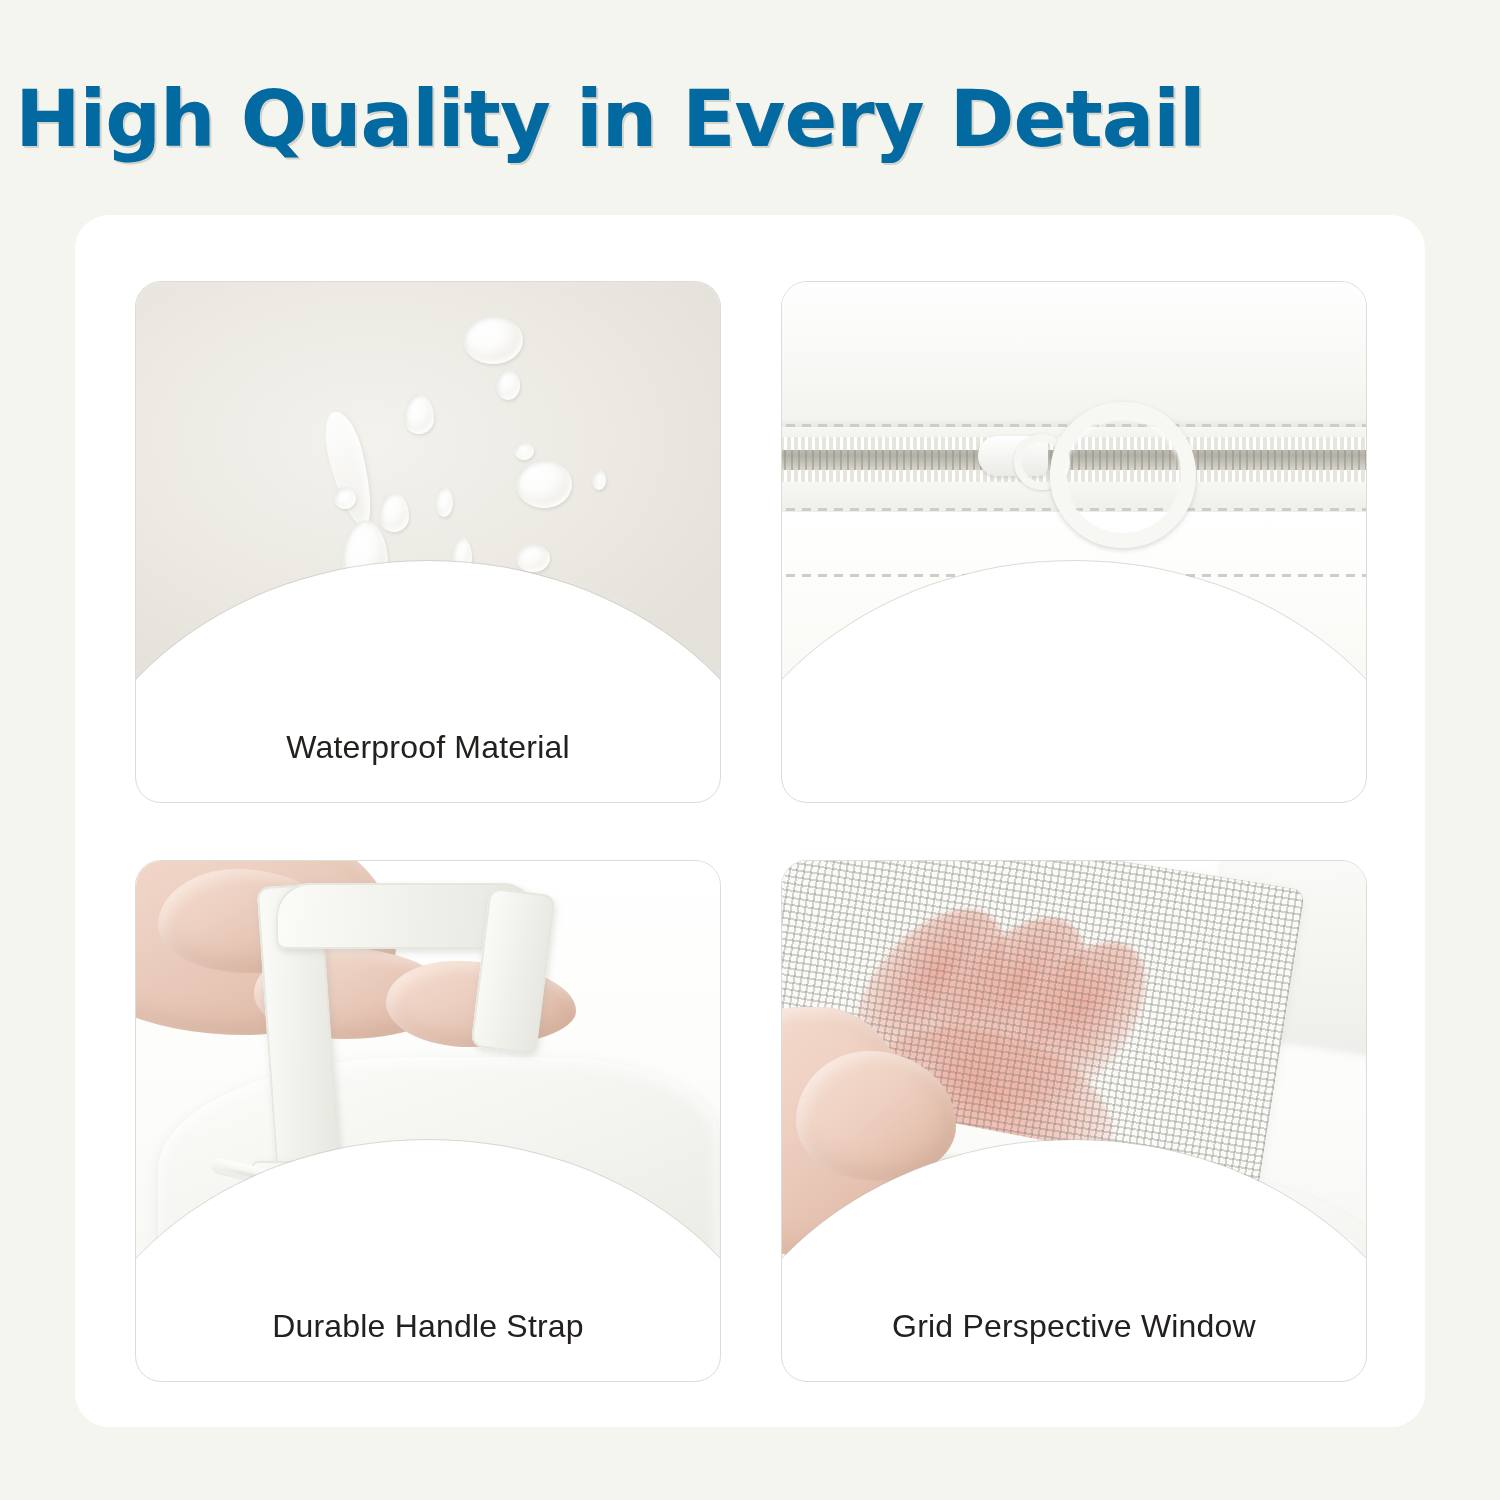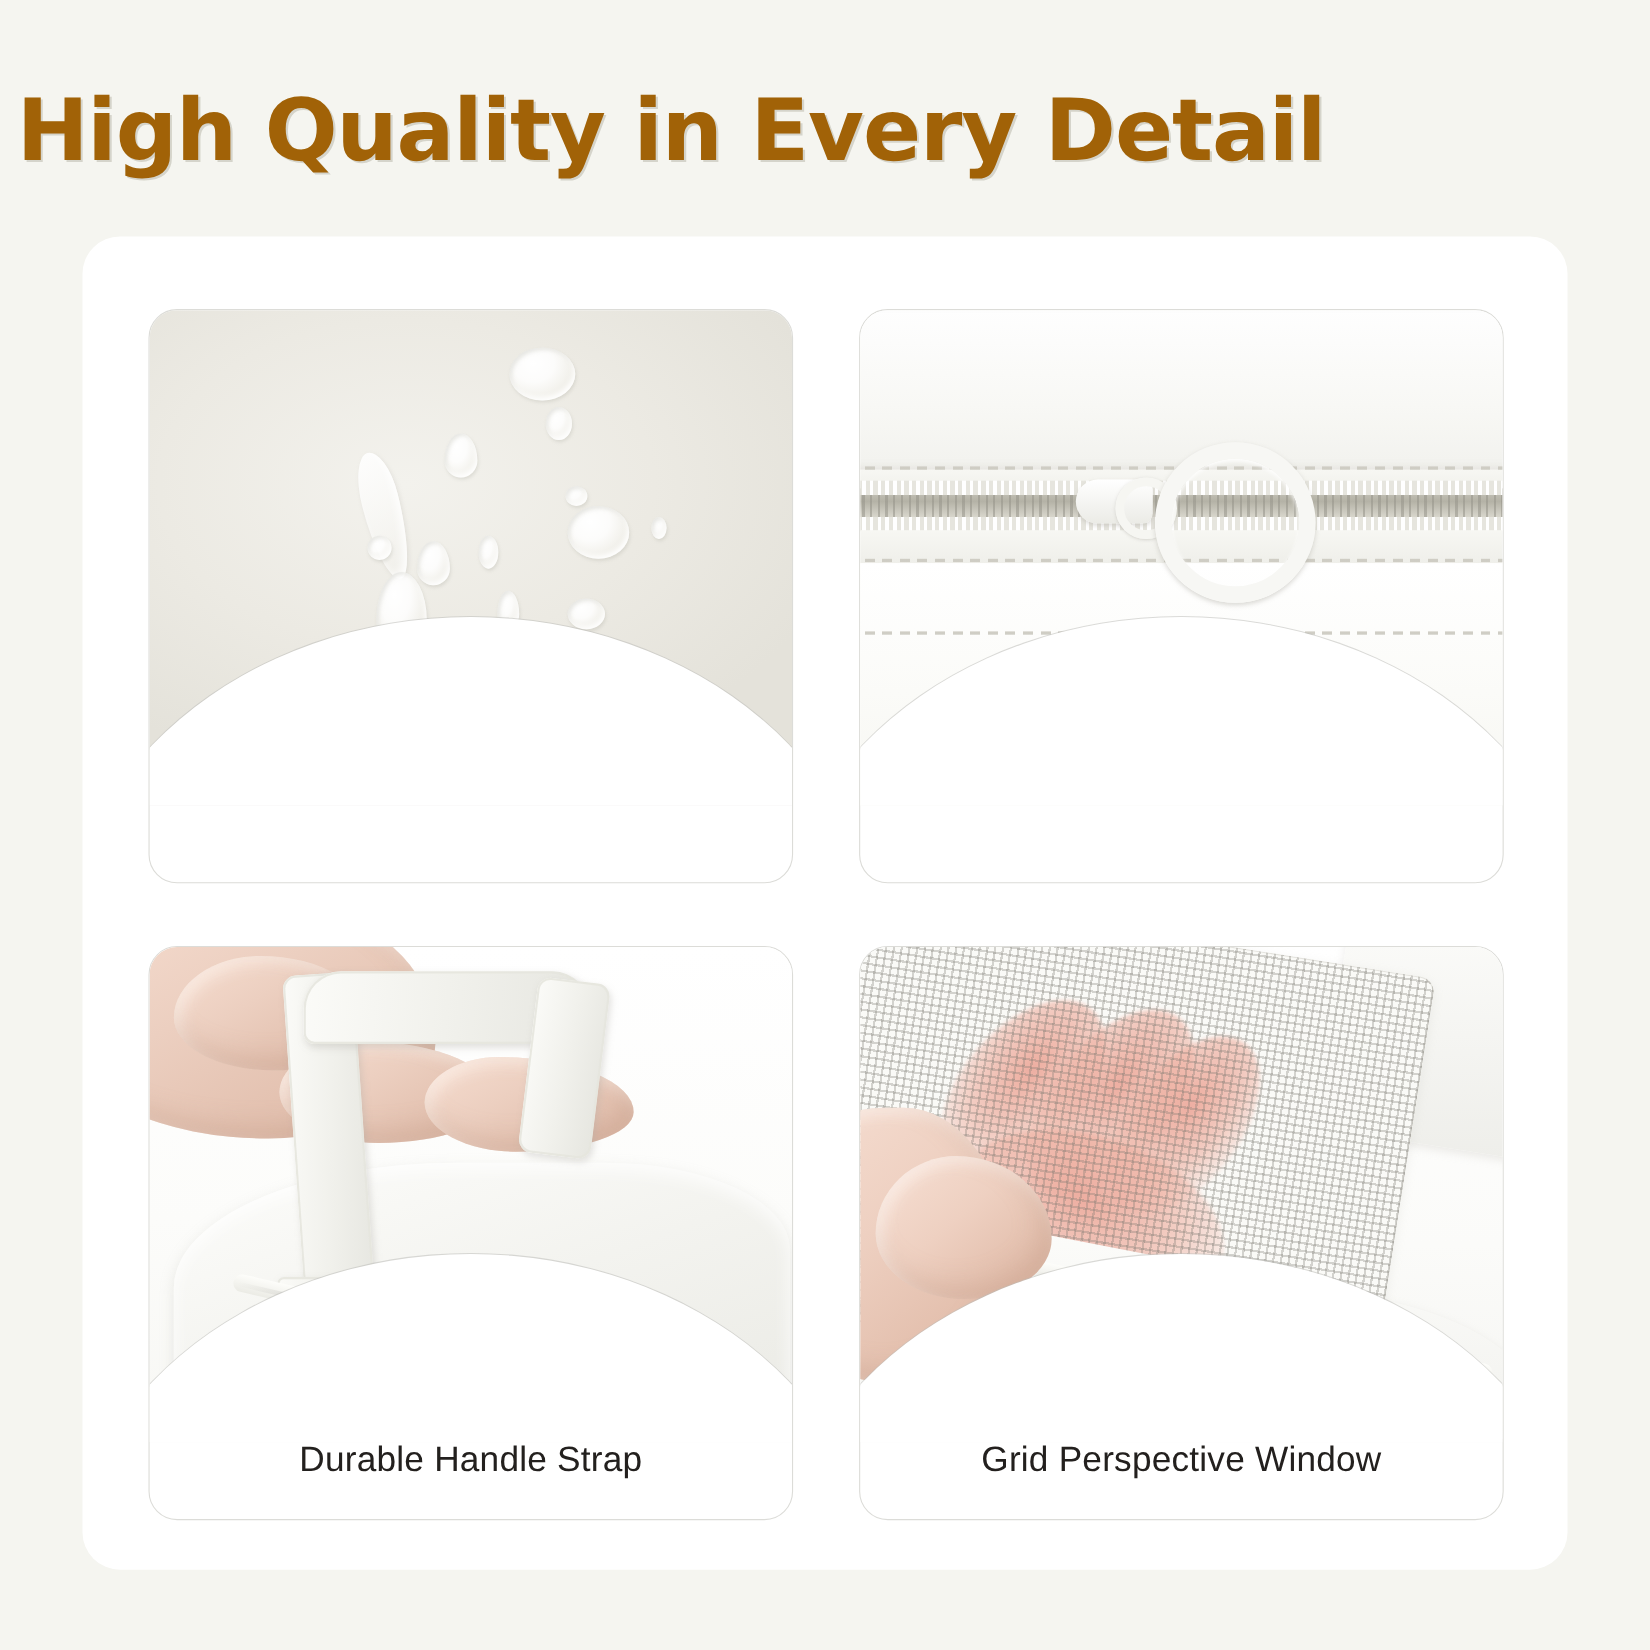--- a/index.html
+++ b/index.html
@@ -11,21 +11,21 @@
     position:relative;
   }
 
   
   #headline{
     position:absolute;left:0;top:74px;width:1220px;
     text-align:center;
     font-size:78px;
     font-weight:bold;
     letter-spacing:-1px;
-    color:#a16207;
+    color:#0369a1;
     text-shadow:2px 2px 0 rgba(120,115,90,.25);
     font-family:"DejaVu Sans","Liberation Sans",sans-serif;
   }
 
   
   #panel{
     position:absolute;left:75px;top:215px;
     width:1350px;height:1212px;
     background:#ffffff;
     border-radius:34px;
@@ -217,20 +217,21 @@
       <div class="drop" style="left:360px;top:88px;width:24px;height:30px;"></div>
       <div class="drop tear" style="left:268px;top:112px;width:30px;height:40px;"></div>
       <div class="drop tear" style="left:243px;top:210px;width:30px;height:40px;"></div>
       <div class="drop" style="left:299px;top:205px;width:18px;height:30px;"></div>
       <div class="drop" style="left:380px;top:178px;width:56px;height:48px;"></div>
       <div class="drop" style="left:378px;top:160px;width:20px;height:18px;"></div>
       <div class="drop" style="left:456px;top:188px;width:14px;height:20px;"></div>
       <div class="drop tear" style="left:316px;top:255px;width:20px;height:34px;"></div>
       <div class="drop" style="left:380px;top:262px;width:34px;height:28px;"></div>
     </div>
+    <div class="caption">Waterproof Material</div>
   </div>
 
   <div class="card">
     <div class="photo p-zip">
       <div class="zip-top"></div>
       <div class="zip-tape" style="top:145px;height:22px;"></div>
       <div class="stitch" style="top:142px;"></div>
       <div class="zip-teeth"></div>
       <div class="zip-chain" style="top:155px;"></div>
       <div class="zip-chain" style="top:188px;"></div>

